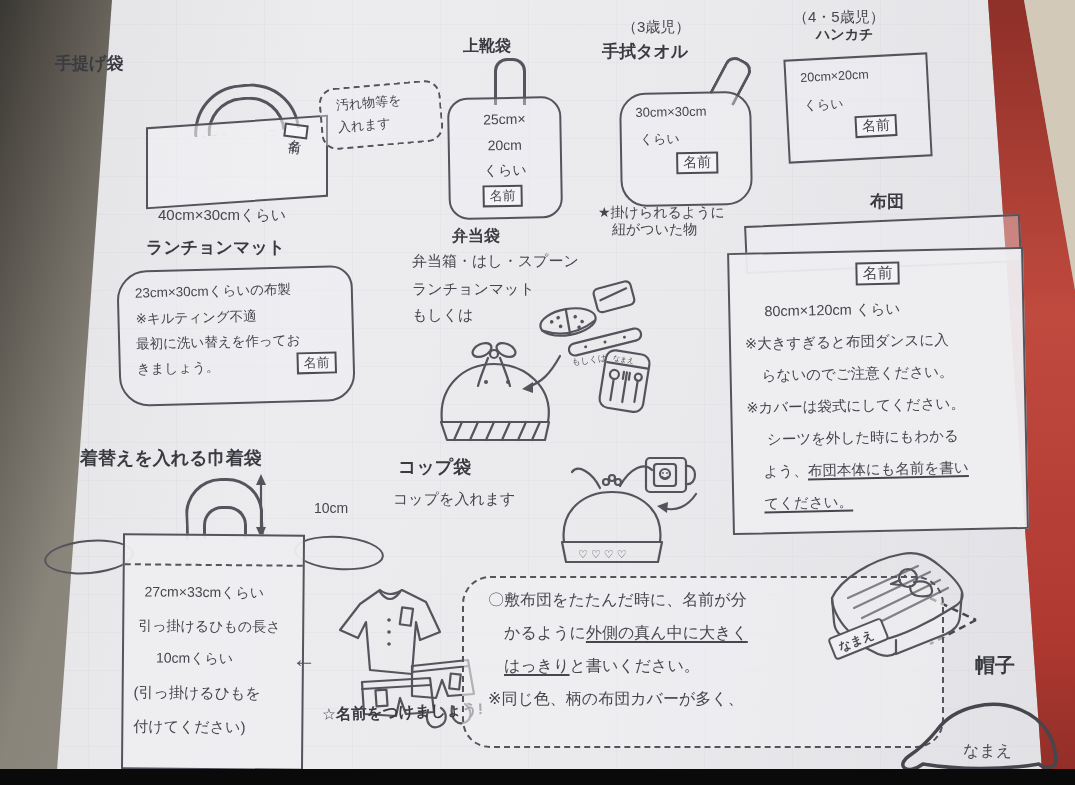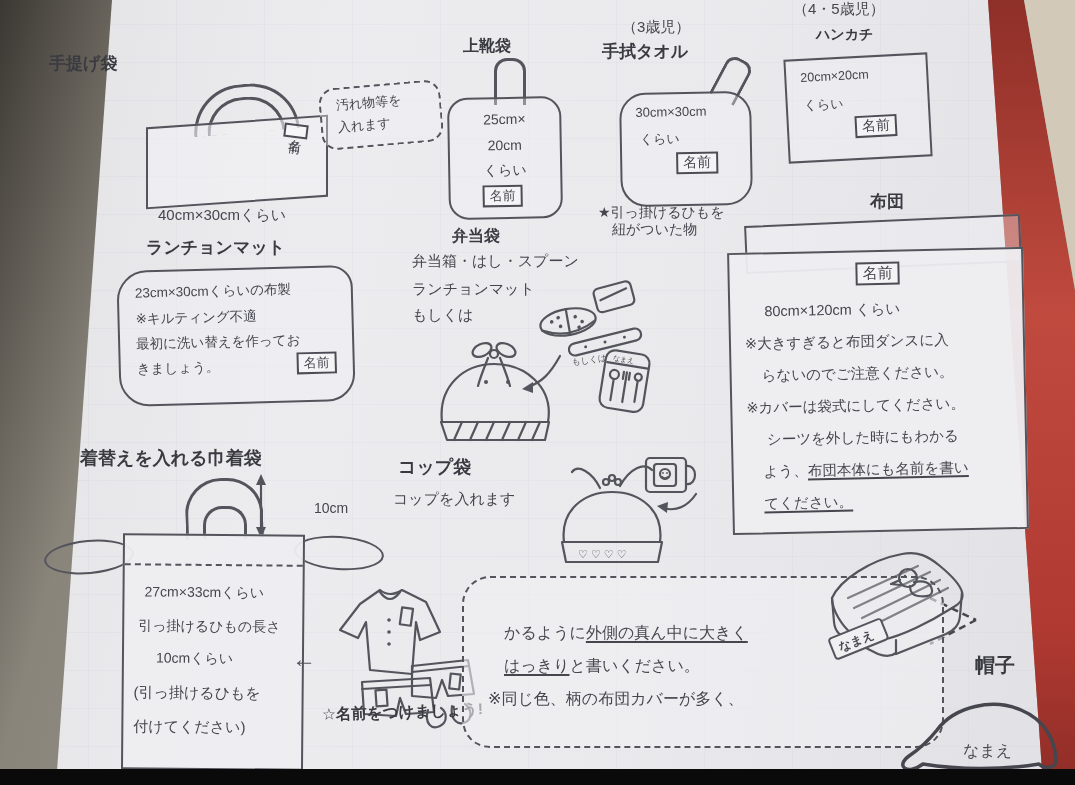--- a/index.html
+++ b/index.html
@@ -33,21 +33,21 @@
 </style>
 </head>
 <body>
 
 <div id="stage">
   <div class="paper"></div>
   <div class="redstrip"></div>
   <div class="beige"></div>
 
 
-  <div class="t hd" style="left:49px;top:52px;font-size:17px;">手提げ袋</div>
+  <div class="t hd" style="left:55px;top:52px;font-size:17px;">手提げ袋</div>
   <div style="position:absolute;left:192px;top:84px;width:100px;height:46px;border:3px solid #54545c;border-bottom:none;border-radius:50px 50px 0 0;transform:rotate(-5deg);"></div>
   <div style="position:absolute;left:206px;top:97px;width:72px;height:33px;border:3px solid #54545c;border-bottom:none;border-radius:40px 40px 0 0;transform:rotate(-5deg);"></div>
   <div class="box" style="left:146px;top:121px;width:178px;height:78px;transform:skewY(-4deg);background:rgba(242,242,245,.6);"></div>
   <div class="t vert" style="left:284px;top:124px;border:2px solid #4c4c54;padding:3px 1px;font-size:13px;transform:rotate(7deg);background:rgba(250,250,252,.6);">名前</div>
   <div class="t" style="left:158px;top:206px;font-size:15px;">40cm×30cmくらい</div>
   <div class="box dashb" style="left:320px;top:84px;width:118px;height:58px;border-radius:16px;transform:rotate(-5deg);">
     <div class="t" style="left:15px;top:7px;font-size:13px;">汚れ物等を</div>
     <div class="t" style="left:15px;top:29px;font-size:13px;">入れます</div>
   </div>
 
@@ -61,24 +61,24 @@
   </div>
 
   <div class="t" style="left:622px;top:18px;font-size:15px;">（3歳児）</div>
   <div class="t hd" style="left:602px;top:40px;font-size:17px;">手拭タオル</div>
   <div style="position:absolute;left:718px;top:57px;width:22px;height:42px;border:3px solid #54545c;border-bottom:none;border-radius:11px 11px 0 0;transform:rotate(28deg);"></div>
   <div class="box" style="left:620px;top:92px;width:128px;height:110px;border-radius:26px;transform:rotate(-1deg);">
     <div class="t" style="left:14px;top:10px;font-size:13px;">30cm×30cm</div>
     <div class="t" style="left:18px;top:36px;font-size:13px;">くらい</div>
     <div class="t tag" style="left:54px;top:58px;font-size:14px;">名前</div>
   </div>
-  <div class="t" style="left:598px;top:204px;font-size:14px;">★引っ掛けるひもを</div>
+  <div class="t" style="left:598px;top:204px;font-size:14px;">★掛けられるように</div>
   <div class="t" style="left:612px;top:221px;font-size:14px;">紐がついた物</div>
 
-  <div class="t" style="left:793px;top:0;font-size:15px;">（4・5歳児）</div>
+  <div class="t" style="left:793px;top:8px;font-size:15px;">（4・5歳児）</div>
   <div class="t hd" style="left:816px;top:26px;font-size:14px;">ハンカチ</div>
   <div class="box" style="left:786px;top:56px;width:140px;height:100px;transform:rotate(-3deg);">
     <div class="t" style="left:14px;top:10px;font-size:12.5px;">20cm×20cm</div>
     <div class="t" style="left:16px;top:36px;font-size:13px;">くらい</div>
     <div class="t tag" style="left:66px;top:58px;font-size:14px;">名前</div>
   </div>
 
   <div class="t hd" style="left:146px;top:236px;font-size:17px;">ランチョンマット</div>
   <div class="box" style="left:118px;top:268px;width:232px;height:132px;border-radius:30px 22px 28px 30px;transform:rotate(-1.5deg);">
     <div class="t" style="left:16px;top:12px;font-size:13.5px;">23cm×30cmくらいの布製</div>
@@ -225,20 +225,21 @@
   </svg>
   <div class="t" style="left:292px;top:645px;font-size:24px;color:#54545c;">←</div>
   <div class="t hd" style="left:322px;top:702px;font-size:15.5px;transform:rotate(-2deg);">☆名前をつけましょう!</div>
 
   <svg style="left:928px;top:592px;" width="56" height="58" viewBox="0 0 56 58">
     <path d="M2,6 L48,28 L2,52 Z" fill="#e9e8ec" stroke="none"></path>
     <path d="M2,6 L48,28" stroke="#46464e" stroke-width="2.5" stroke-dasharray="7 5" fill="none"></path>
     <path d="M48,28 L2,52" stroke="#46464e" stroke-width="2.5" stroke-dasharray="7 5" fill="none"></path>
   </svg>
   <div class="box dashb" style="left:462px;top:576px;width:478px;height:168px;border-radius:28px;border-width:2.5px;background:rgba(240,240,243,.6);">
+    <div class="t" style="left:24px;top:12px;font-size:16px;">〇敷布団をたたんだ時に、名前が分</div>
     <div class="t" style="left:40px;top:45px;font-size:16px;"><span>かるように</span><span class="u">外側の真ん中に大きく</span></div>
     <div class="t" style="left:40px;top:78px;font-size:16px;"><span class="u">はっきり</span><span>と書いください。</span></div>
     <div class="t" style="left:24px;top:111px;font-size:16px;">※同じ色、柄の布団カバーが多く、</div>
   </div>
 
   <svg style="left:810px;top:536px;" width="170" height="140" viewBox="0 0 170 140">
     <path class="ink" d="M22,62 C30,44 60,24 92,18 C108,15 118,20 130,30 C142,40 150,48 152,56 C154,62 150,68 142,72 C120,86 92,100 72,104 C60,106 50,104 42,98 C32,90 22,74 22,62 Z"></path>
     <line class="ink" x1="38" y1="62" x2="108" y2="30" opacity=".7"></line>
     <line class="ink" x1="44" y1="72" x2="120" y2="36" opacity=".7"></line>
     <line class="ink" x1="52" y1="82" x2="130" y2="44" opacity=".7"></line>

